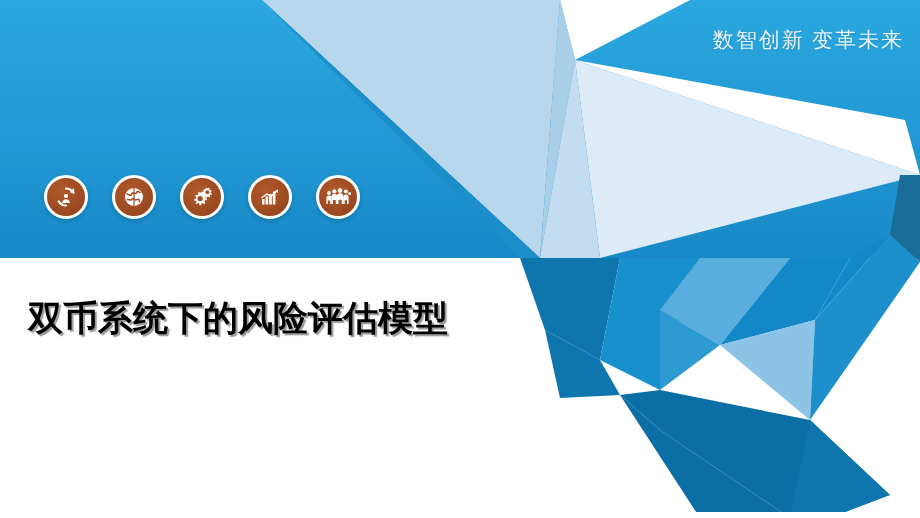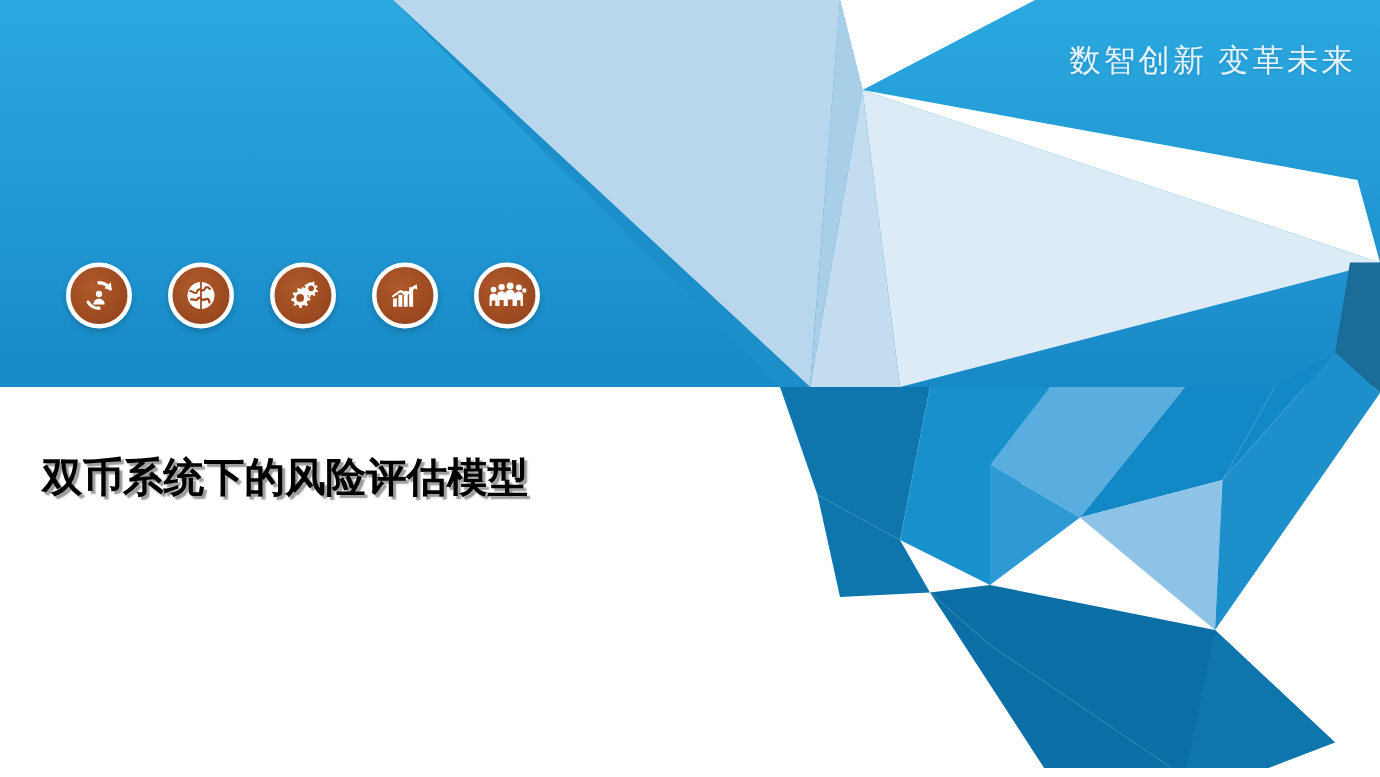--- a/index.html
+++ b/index.html
@@ -78,21 +78,21 @@
   
   .title-block {
     position: absolute;
     left: 28px;
     top: 292px;
     width: 520px;
   }
   .title-line {
     font-family: "Liberation Sans", "DejaVu Sans", sans-serif;
     font-weight: bold;
-    font-size: 27px;
+    font-size: 35px;
     line-height: 52px;
     color: #000000;
     letter-spacing: 0px;
     text-shadow: 2px 2px 1px rgba(120,120,120,0.75);
     white-space: nowrap;
   }
 </style>
 </head>
 <body>
 

